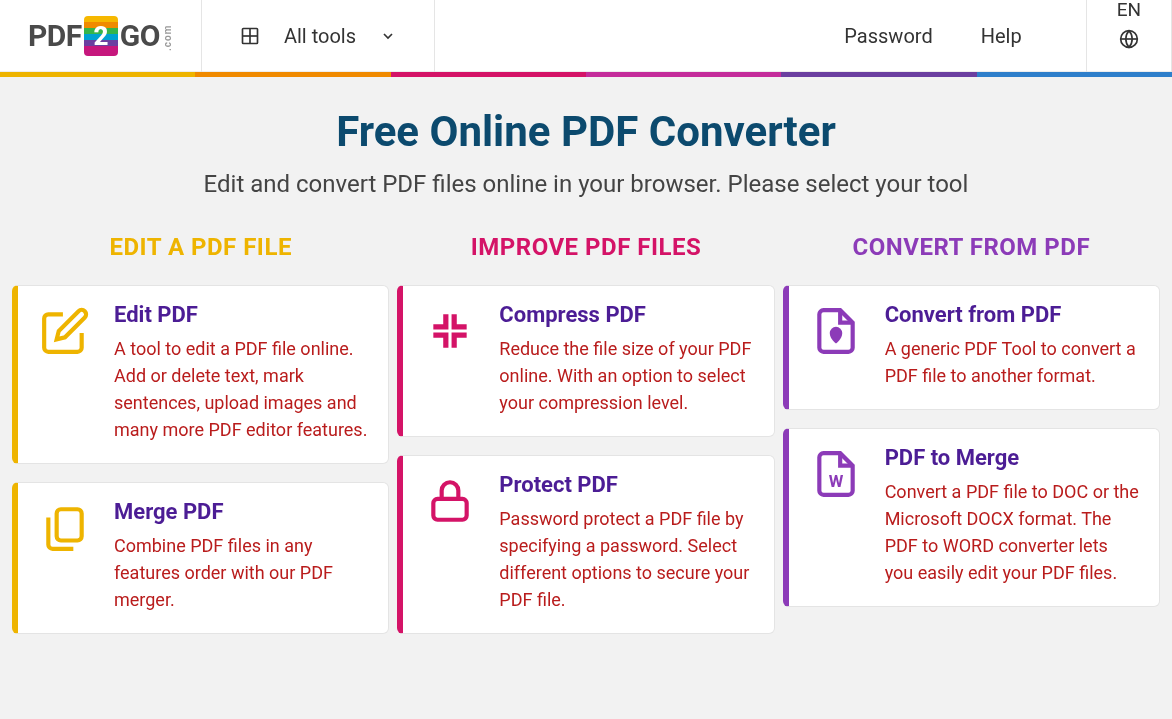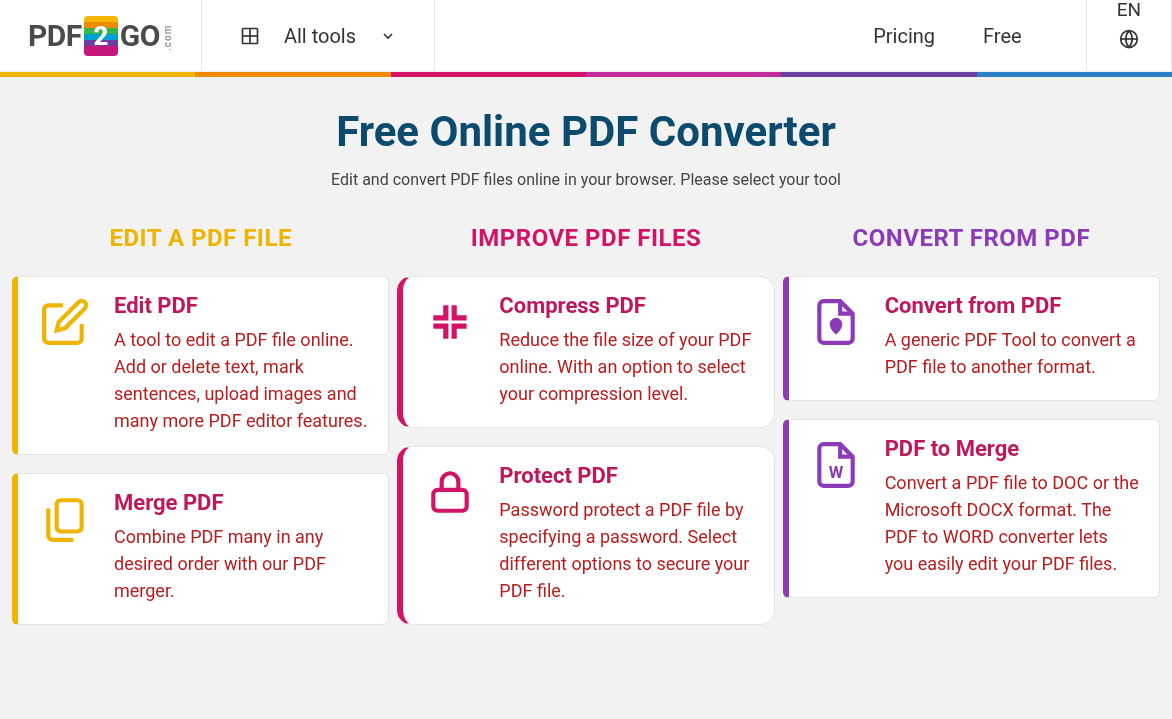--- a/index.html
+++ b/index.html
@@ -12,33 +12,33 @@
     .divider { width:1px; height:75px; background:#e5e5e5; }
     .all-tools { display:flex; align-items:center; gap:24px; padding: 0 38px; cursor:pointer; font-size:20px; color:#333; height:75px; }
     .grid-icon svg, .chev svg, .globe svg { display:block; }
     .spacer { flex:1; }
     .navlink { padding: 0 24px; font-size:20px; color:#333; cursor:pointer; }
     .lang { display:flex; align-items:center; gap:8px; padding: 0 30px; cursor:pointer; font-size:19px; color:#333; height:75px; border-left:1px solid #e5e5e5; border-right:1px solid #e5e5e5;flex-direction:column; }
     .rainbow { height:5px; display:flex; }
     .rainbow span { flex:1; }
     .hero { text-align:center; padding: 30px 10px 35px; }
     .hero h1 { font-size:42px; font-weight:700; color:#0c4a6e; margin-bottom:14px; }
-    .hero p { font-size:16px; color:#444; }
+    .hero p { font-size:24px; color:#444; }
     .columns { display:flex; gap:8px; padding: 0 12px 30px; }
     .col { flex:1; }
     .col-title { text-align:center; font-size:24px; font-weight:700; margin-bottom:24px; letter-spacing:0.5px; }
     .col.yellow .col-title { color:#EEB400; }
     .col.pink   .col-title { color:#D41367; }
     .col.purple .col-title { color:#8C3BB8; }
     .card { background:#fff; border-radius:6px; border:1px solid #e4e4e4; border-left-width:6px; padding:16px 20px 20px 18px; display:flex; gap:20px; margin-bottom:18px; cursor:pointer; }
     .col.yellow .card { border-left-color:#EEB400; }
-    .col.pink   .card { border-left-color:#D41367;border-radius:15px; }
+    .col.pink   .card { border-left-color:#D41367; }
     .col.purple .card { border-left-color:#8C3BB8; }
     .card-icon { width:58px; flex:none; display:flex; justify-content:center; padding-top:4px; }
-    .card-body h3 { font-size:22px; font-weight:700; color:#be185d; margin-bottom:8px; }
+    .card-body h3 { font-size:22px; font-weight:700; color:#4c1d95; margin-bottom:8px; }
     .card-body p { font-size:18px; line-height:1.5; color:#b91c1c; }
   </style>
 </head>
 <body>
 
 <div class="topbar">
   <div class="logo">
     <span class="logo-text">
       <span>PDF</span>
       <span class="logo-two">2</span>
@@ -57,22 +57,22 @@
     </span>
     <span>All tools</span>
     <span class="chev">
       <svg width="16" height="16" viewBox="0 0 24 24" fill="none" stroke="#333" stroke-width="2.5">
           <polyline points="6 9 12 15 18 9"></polyline>
         </svg>
     </span>
   </div>
   <div class="divider"></div>
   <div class="spacer"></div>
-  <div class="navlink">Pricing</div>
-  <div class="navlink">Free</div>
+  <div class="navlink">Password</div>
+  <div class="navlink">Help</div>
   <div class="spacer" style="flex:0 0 40px"></div>
   <div class="lang">
     <span>EN</span>
     <span class="globe">
       <svg width="20" height="20" viewBox="0 0 24 24" fill="none" stroke="#333" stroke-width="2">
           <circle cx="12" cy="12" r="10"></circle>
           <line x1="2" y1="12" x2="22" y2="12"></line>
           <path d="M12 2a15 15 0 0 1 0 20a15 15 0 0 1 0-20"></path>
         </svg>
     </span>
@@ -111,21 +111,21 @@
     </div>
     <div class="card">
       <div class="card-icon">
         <svg width="50" height="50" viewBox="0 0 24 24" fill="none" stroke="#EEB400" stroke-width="2">
             <rect x="8" y="3" width="12" height="15" rx="2"></rect>
             <path d="M4 7v13a2 2 0 0 0 2 2h10"></path>
           </svg>
       </div>
       <div class="card-body">
         <h3>Merge PDF</h3>
-        <p>Combine PDF many in any desired order with our PDF merger.</p>
+        <p>Combine PDF files in any features order with our PDF merger.</p>
       </div>
     </div>
   </div>
 
   <div class="col pink">
     <div class="col-title">IMPROVE PDF FILES</div>
     <div class="card">
       <div class="card-icon">
         <svg width="50" height="50" viewBox="0 0 24 24" fill="none" stroke="#D41367" stroke-width="2.5">
             <polyline points="4 14 10 14 10 20"></polyline>

